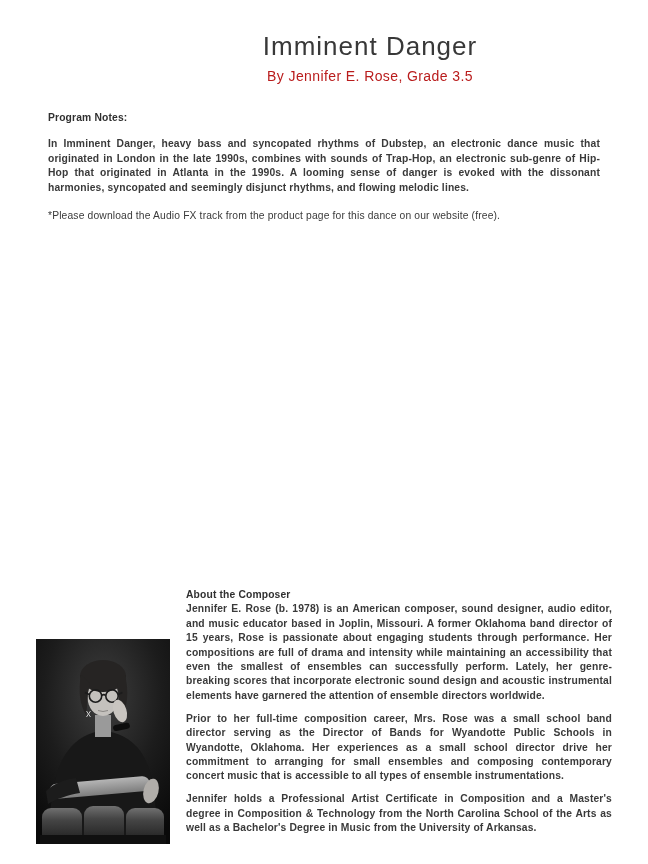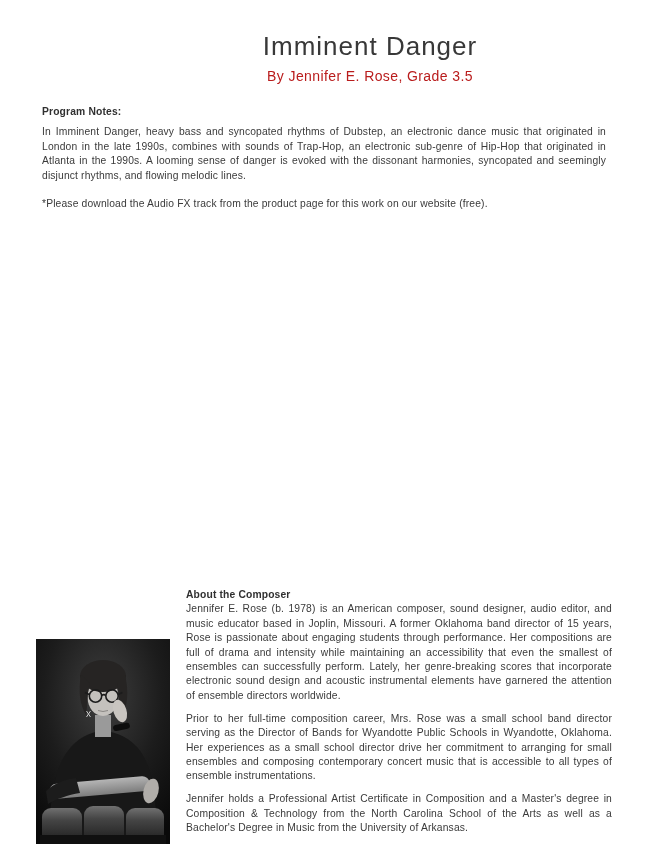--- a/index.html
+++ b/index.html
@@ -40,26 +40,26 @@
   }
   .notes-section {
     position: absolute;
     top: 99px;
     left: 36px;
     width: 576px;
     font-size: 10.3px;
     line-height: 14.4px;
     letter-spacing: 0.15px;
   }
-  .notes-section p { margin: 6px; }
+  .notes-section p { margin: 12px; }
   .section-heading {
     font-weight: bold;
     color: #303030;
   }
-  .justified { text-align: justify; }
+  .justified { text-align: justify; font-weight: bold; }
   .note-line { margin-top: 14px !important; text-align: justify; }
   .composer-section {
     position: absolute;
     top: 588px;
     left: 36px;
     width: 576px;
     display: flex;
     gap: 16px;
     align-items: flex-end;
   }
@@ -85,21 +85,21 @@
 <div class="page">
 
   <div class="title-block">
     <h1 class="doc-title">Imminent Danger</h1>
     <h2 class="doc-subtitle">By Jennifer E. Rose, Grade 3.5</h2>
   </div>
 
   <div class="notes-section">
     <p class="section-heading">Program Notes:</p>
     <p class="justified">In Imminent Danger, heavy bass and syncopated rhythms of Dubstep, an electronic dance music that originated in London in the late 1990s, combines with sounds of Trap-Hop, an electronic sub-genre of Hip-Hop that originated in Atlanta in the 1990s. A looming sense of danger is evoked with the dissonant harmonies, syncopated and seemingly disjunct rhythms, and flowing melodic lines.</p>
-    <p class="note-line">*Please download the Audio FX track from the product page for this work on our website (free).</p>
+    <p class="note-line">*Please download the Audio FX track from the product page for this dance on our website (free).</p>
   </div>
 
   <div class="composer-section">
 
     <div class="photo-frame">
       <svg viewBox="0 0 134 205" width="134" height="205" role="img">
         <defs>
           <radialGradient id="bgGlow" cx="50%" cy="28%" r="80%">
             <stop offset="0%" stop-color="#3e3e3e"></stop>
             <stop offset="55%" stop-color="#1c1c1c"></stop>

